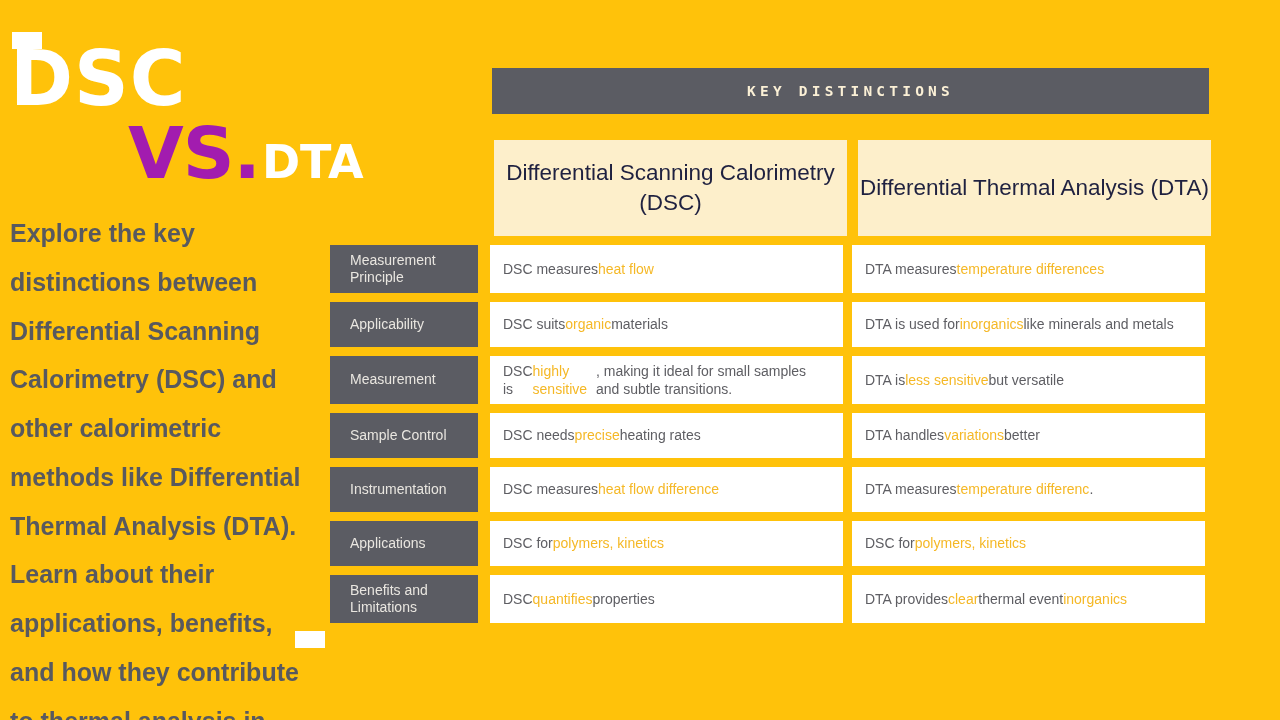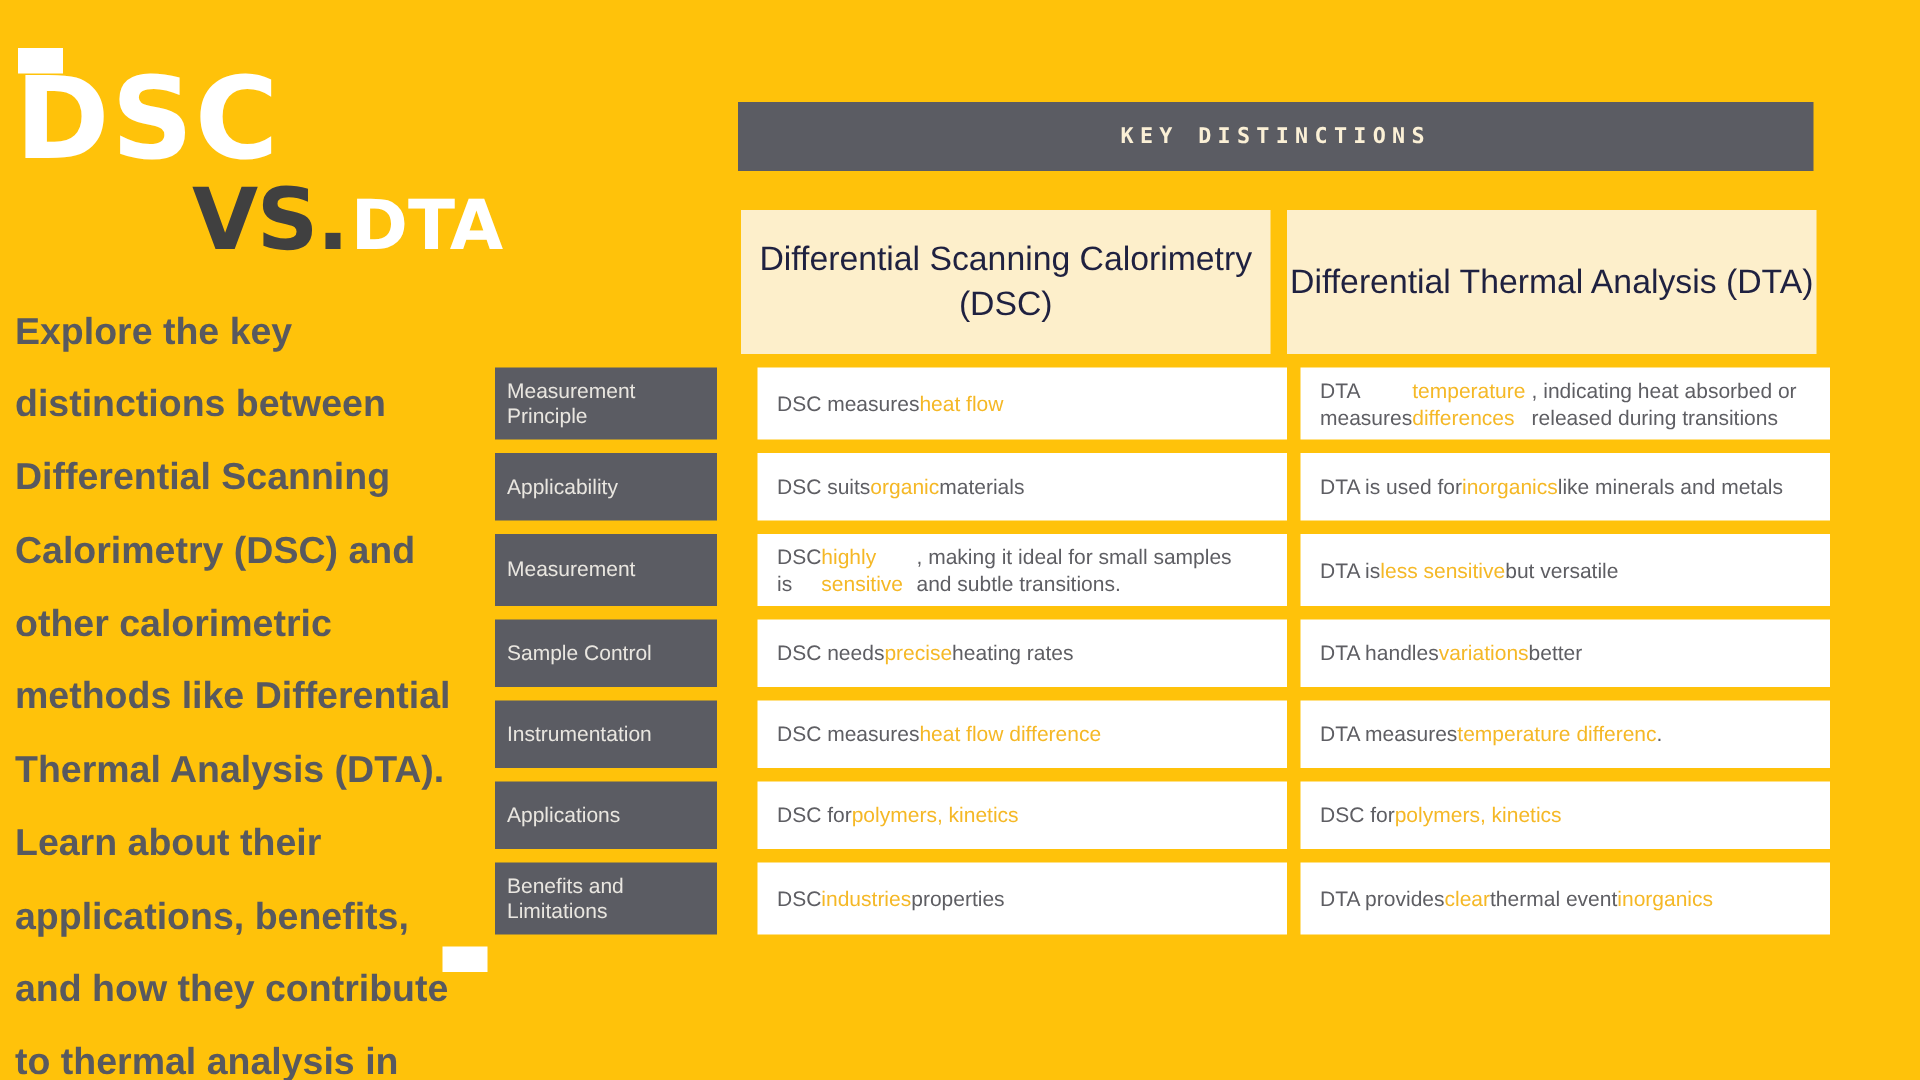--- a/index.html
+++ b/index.html
@@ -55,22 +55,22 @@
   }
   .title-row2 {
     display: block;
     white-space: nowrap;
     margin-top: 4px;
     padding-left: 118px;
   }
   .title-vs {
     font-family: "DejaVu Sans", sans-serif;
     font-weight: bold;
-    font-size: 57px;
-    color: #404040;
+    font-size: 72px;
+    color: #a21caf;
     letter-spacing: -1px;
   }
   .title-dta {
     font-family: "DejaVu Sans", sans-serif;
     font-weight: bold;
     font-size: 46px;
     color: #FFFFFF;
     letter-spacing: 0px;
     margin-left: 2px;
   }
@@ -138,28 +138,28 @@
     top: 245px;
     width: 950px;
   }
   .row {
     display: flex;
     align-items: stretch;
     margin-bottom: 9px;
   }
   .row-label {
     width: 148px;
-    margin-right: 27px;
+    margin-right: 12px;
     background: #5B5C63;
     color: #E9E6E0;
     font-size: 14px;
     line-height: 1.25;
     display: flex;
     align-items: center;
-    padding: 0 8px;
+    padding: 0 20px;
     box-sizing: border-box;
   }
   .cell {
     width: 353px;
     background: #FFFFFF;
     color: #5E5E63;
     font-size: 14px;
     line-height: 1.3;
     display: flex;
     align-items: center;
@@ -207,21 +207,20 @@
   <div class="rows" id="rows-container">
       <div class="row h-tall">
         <div class="row-label">Measurement Principle</div>
         <div class="cell dsc">
           <span>DSC measures </span>
           <span class="hl">heat flow</span>
         </div>
         <div class="cell dta">
           <span>DTA measures </span>
           <span class="hl">temperature differences</span>
-          <span>, indicating heat absorbed or released during transitions</span>
         </div>
       </div>
       <div class="row h-std">
         <div class="row-label">Applicability</div>
         <div class="cell dsc">
           <span>DSC suits </span>
           <span class="hl">organic</span>
           <span> materials</span>
         </div>
         <div class="cell dta">
@@ -276,21 +275,21 @@
         </div>
         <div class="cell dta">
           <span>DSC for </span>
           <span class="hl">polymers, kinetics</span>
         </div>
       </div>
       <div class="row h-tall">
         <div class="row-label">Benefits and Limitations</div>
         <div class="cell dsc">
           <span>DSC </span>
-          <span class="hl">industries</span>
+          <span class="hl">quantifies</span>
           <span> properties</span>
         </div>
         <div class="cell dta">
           <span>DTA provides </span>
           <span class="hl">clear</span>
           <span> thermal event </span>
           <span class="hl">inorganics</span>
         </div>
       </div>
     </div>

